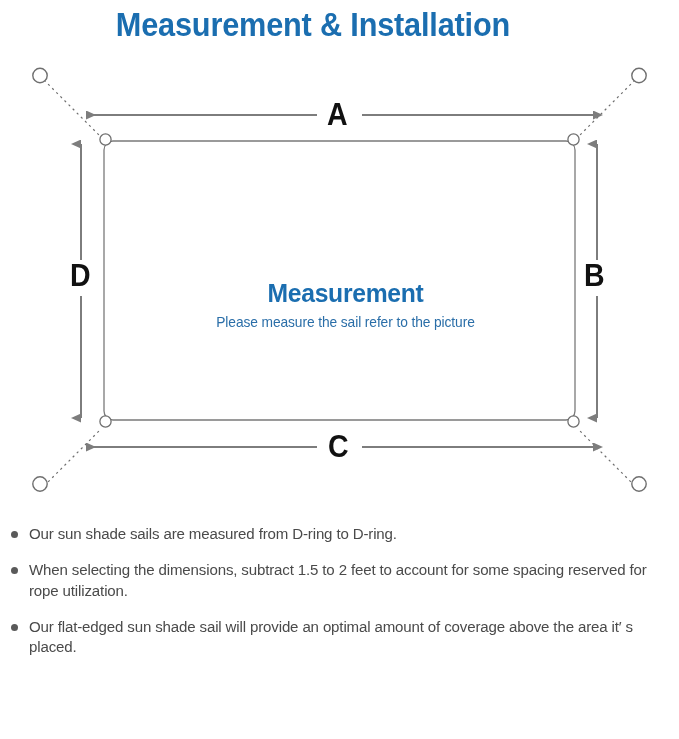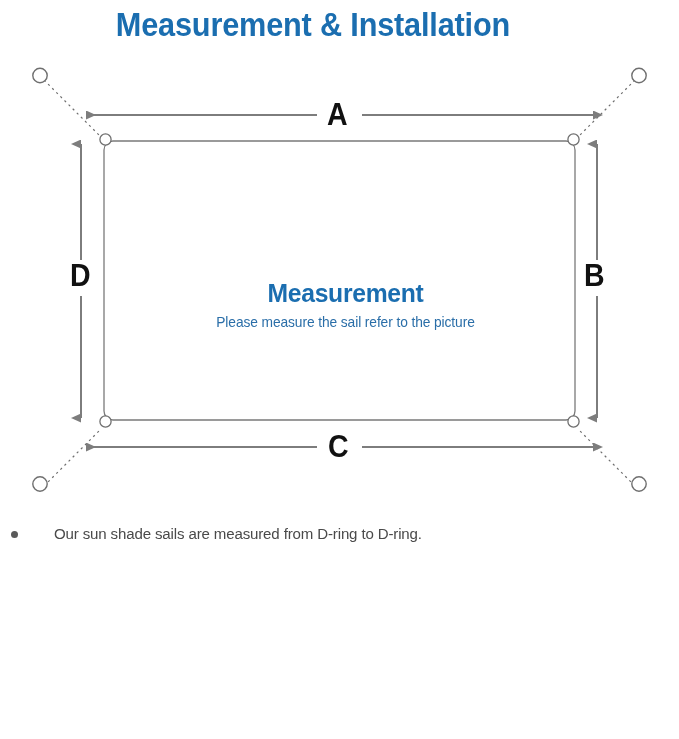--- a/index.html
+++ b/index.html
@@ -104,21 +104,20 @@
     top: 524px;
     width: 679px;
     padding: 0;
   }
   .note-row {
     display: flex;
     align-items: flex-start;
     margin-bottom: 16px;
     padding-left: 11px;
     padding-right: 6px;
-    gap: 25px;
   }
   .note-row:last-child { margin-bottom: 0; }
   .note-bullet {
     flex: 0 0 auto;
     width: 7px;
     height: 7px;
     border-radius: 50%;
     background: #5a5a5a;
     margin-top: 7px;
     margin-right: 11px;
@@ -219,18 +218,26 @@
   </div>
 
   <div class="notes">
 
     <div class="note-row">
       <span class="note-bullet"></span>
       <span class="note-text">Our sun shade sails are measured from D-ring to D-ring.</span>
     </div>
 
 
-
-
+    <div class="note-row">
+      <span class="note-bullet"></span>
+      <span class="note-text">When selecting the dimensions, subtract 1.5 to 2 feet to account for some spacing reserved for rope utilization.</span>
+    </div>
+
+
+    <div class="note-row">
+      <span class="note-bullet"></span>
+      <span class="note-text">Our flat-edged sun shade sail will provide an optimal amount of coverage above the area it′ s placed.</span>
+    </div>
 
   </div>
 
 </div>
 
 </body></html>

